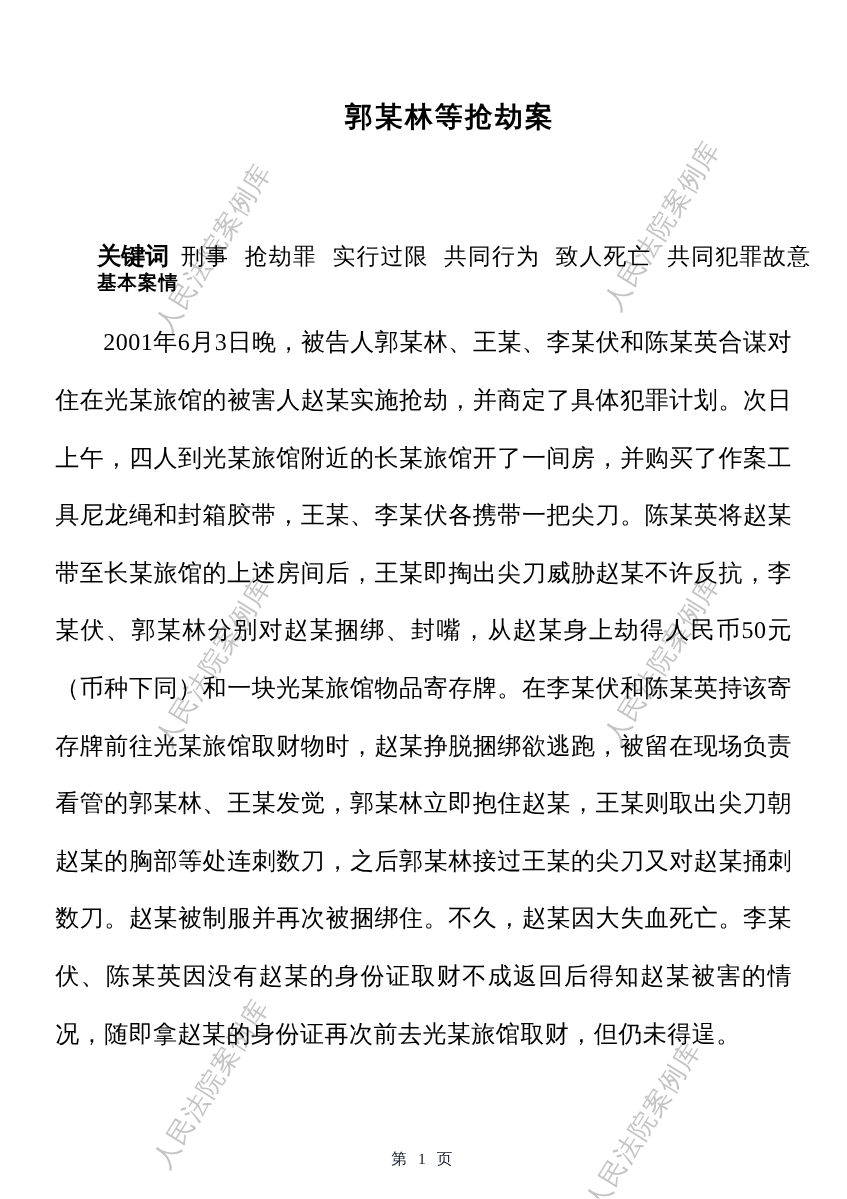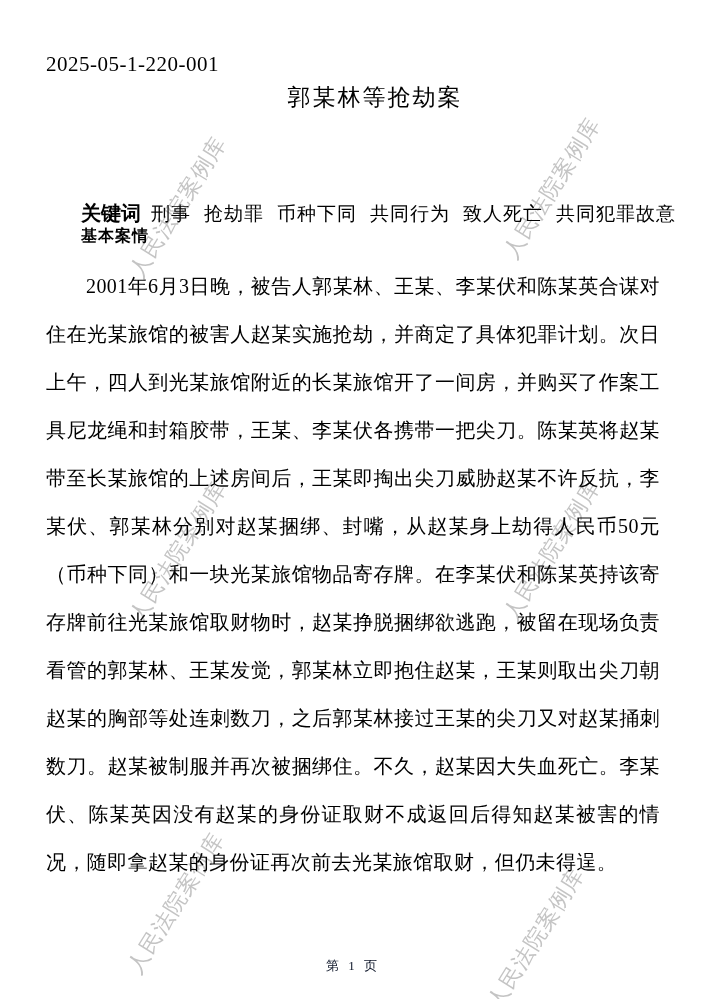--- a/index.html
+++ b/index.html
@@ -45,21 +45,21 @@
   .title {
     position: absolute;
     top: 82px;
     left: 0;
     width: 100%;
     margin: 0;
     padding-left: 44px;
     box-sizing: border-box;
     text-align: center;
     font-size: 23px;
-    font-weight: normal;
+    font-weight: bold;
     letter-spacing: 2px;
   }
   .subtitle {
     position: absolute;
     top: 120px;
     left: 0;
     width: 100%;
     padding-left: 40px;
     box-sizing: border-box;
     text-align: center;
@@ -126,27 +126,26 @@
     <div class="wm" style="left:178px; top:207px;">人民法院案例库</div>
     <div class="wm" style="left:552px; top:188px;">人民法院案例库</div>
     <div class="wm" style="left:178px; top:552px;">人民法院案例库</div>
     <div class="wm" style="left:552px; top:550px;">人民法院案例库</div>
     <div class="wm" style="left:176px; top:903px;">人民法院案例库</div>
     <div class="wm" style="left:536px; top:938px;">人民法院案例库</div>
   </div>
 
   <div class="content">
 
-    <div class="doc-number">2025-05-1-220-001</div>
 
     <h1 class="title">郭某林等抢劫案</h1>
 
 
     <div class="keywords-line">
-      <span class="kw-label">关键词</span><span class="kw">刑事</span><span class="kw">抢劫罪</span><span class="kw">币种下同</span><span class="kw">共同行为</span><span class="kw">致人死亡</span><span class="kw">共同犯罪故意</span>
+      <span class="kw-label">关键词</span><span class="kw">刑事</span><span class="kw">抢劫罪</span><span class="kw">实行过限</span><span class="kw">共同行为</span><span class="kw">致人死亡</span><span class="kw">共同犯罪故意</span>
     </div>
 
     <h2 class="section-heading">基本案情</h2>
 
     <div class="body-block">
       <p class="body-para">2001年6月3日晚，被告人郭某林、王某、李某伏和陈某英合谋对住在光某旅馆的被害人赵某实施抢劫，并商定了具体犯罪计划。次日上午，四人到光某旅馆附近的长某旅馆开了一间房，并购买了作案工具尼龙绳和封箱胶带，王某、李某伏各携带一把尖刀。陈某英将赵某带至长某旅馆的上述房间后，王某即掏出尖刀威胁赵某不许反抗，李某伏、郭某林分别对赵某捆绑、封嘴，从赵某身上劫得人民币50元（币种下同）和一块光某旅馆物品寄存牌。在李某伏和陈某英持该寄存牌前往光某旅馆取财物时，赵某挣脱捆绑欲逃跑，被留在现场负责看管的郭某林、王某发觉，郭某林立即抱住赵某，王某则取出尖刀朝赵某的胸部等处连刺数刀，之后郭某林接过王某的尖刀又对赵某捅刺数刀。赵某被制服并再次被捆绑住。不久，赵某因大失血死亡。李某伏、陈某英因没有赵某的身份证取财不成返回后得知赵某被害的情况，随即拿赵某的身份证再次前去光某旅馆取财，但仍未得逞。</p>
     </div>
 
     <div class="footer">第 1 页</div>
 

